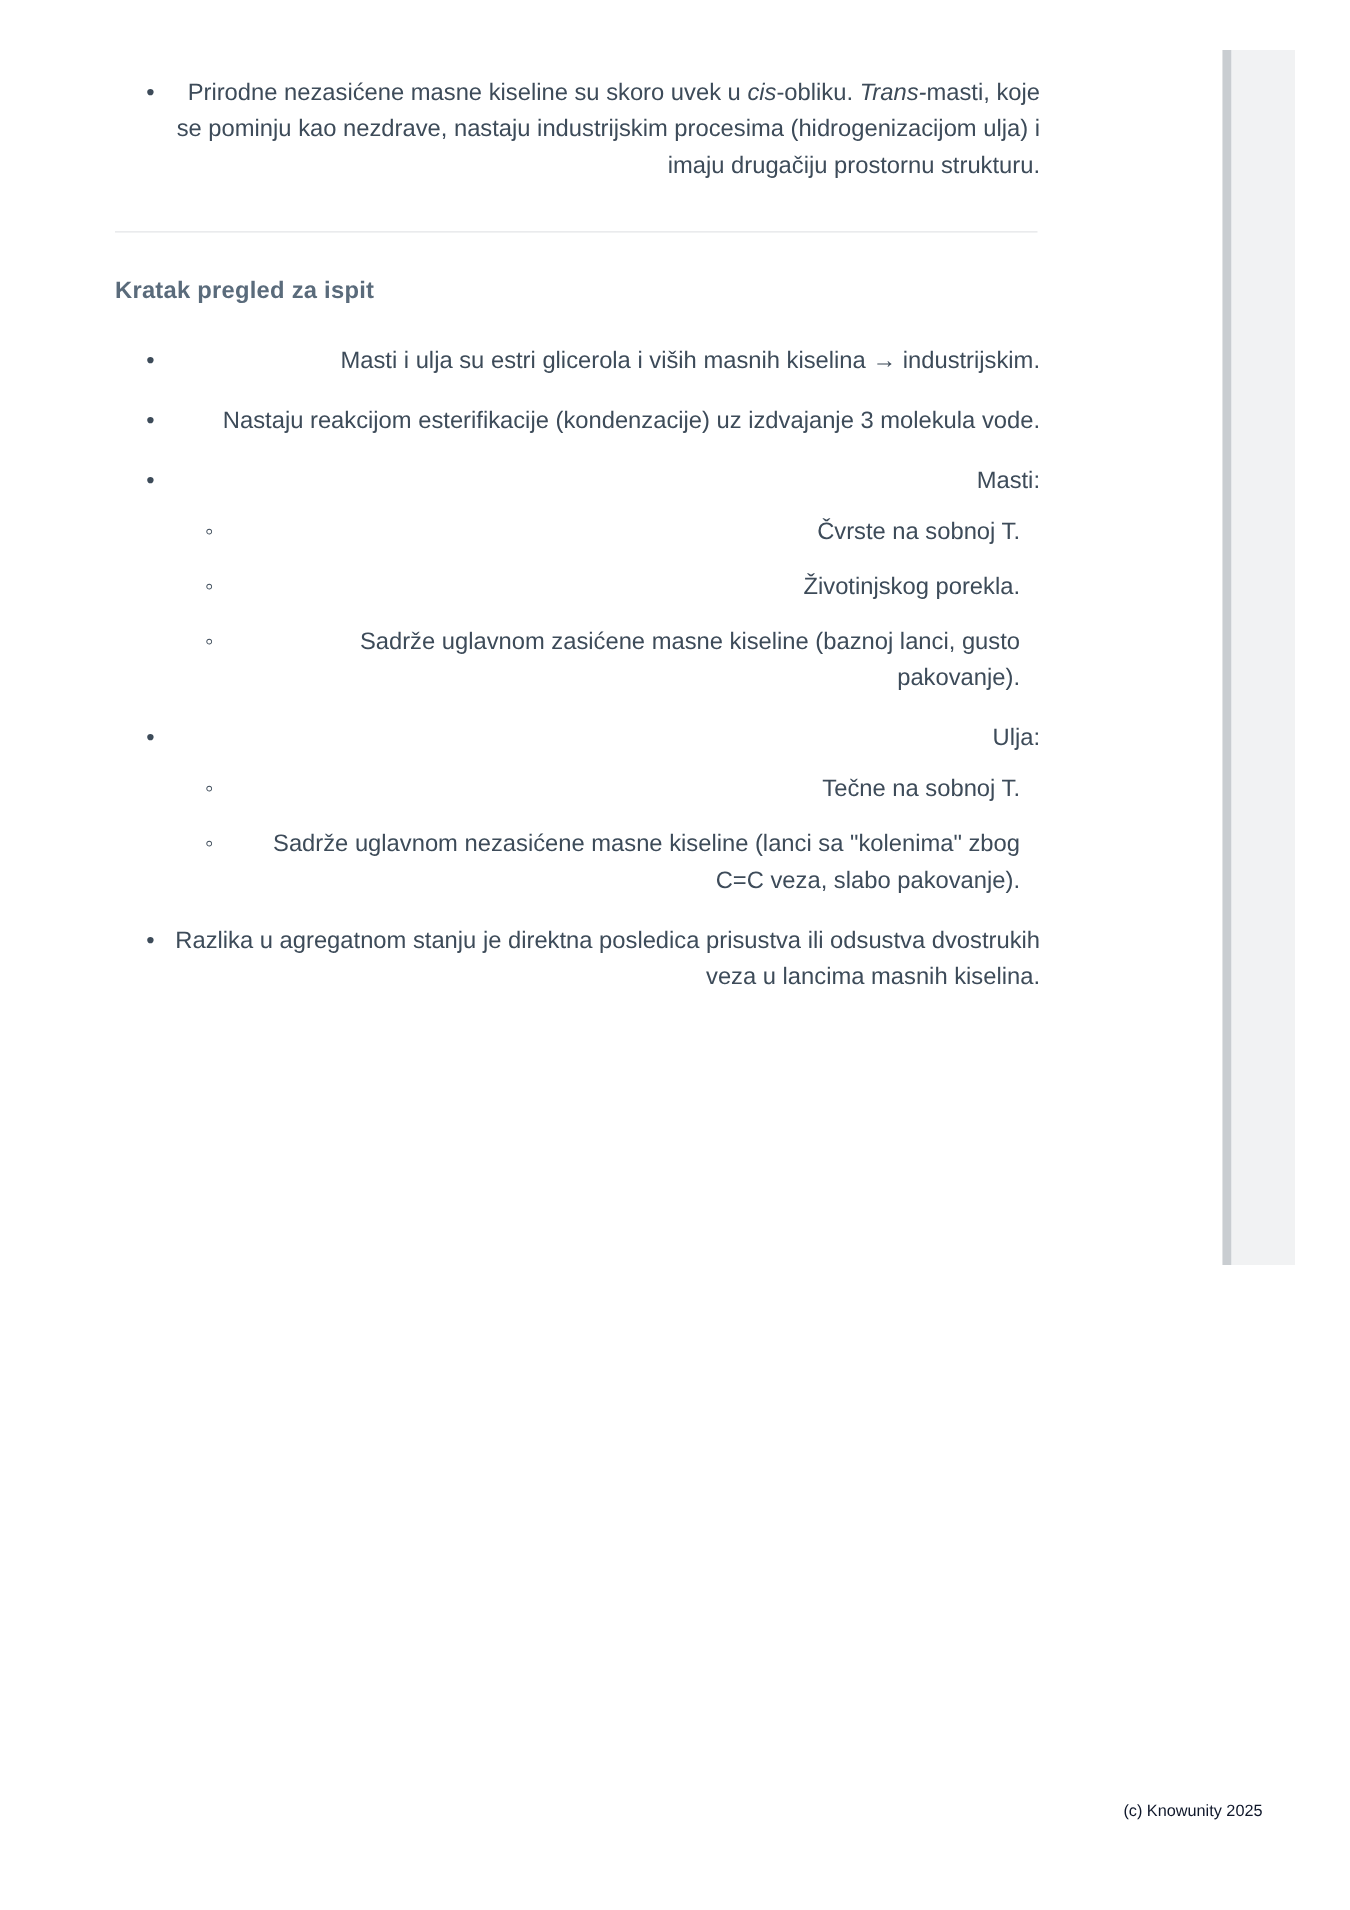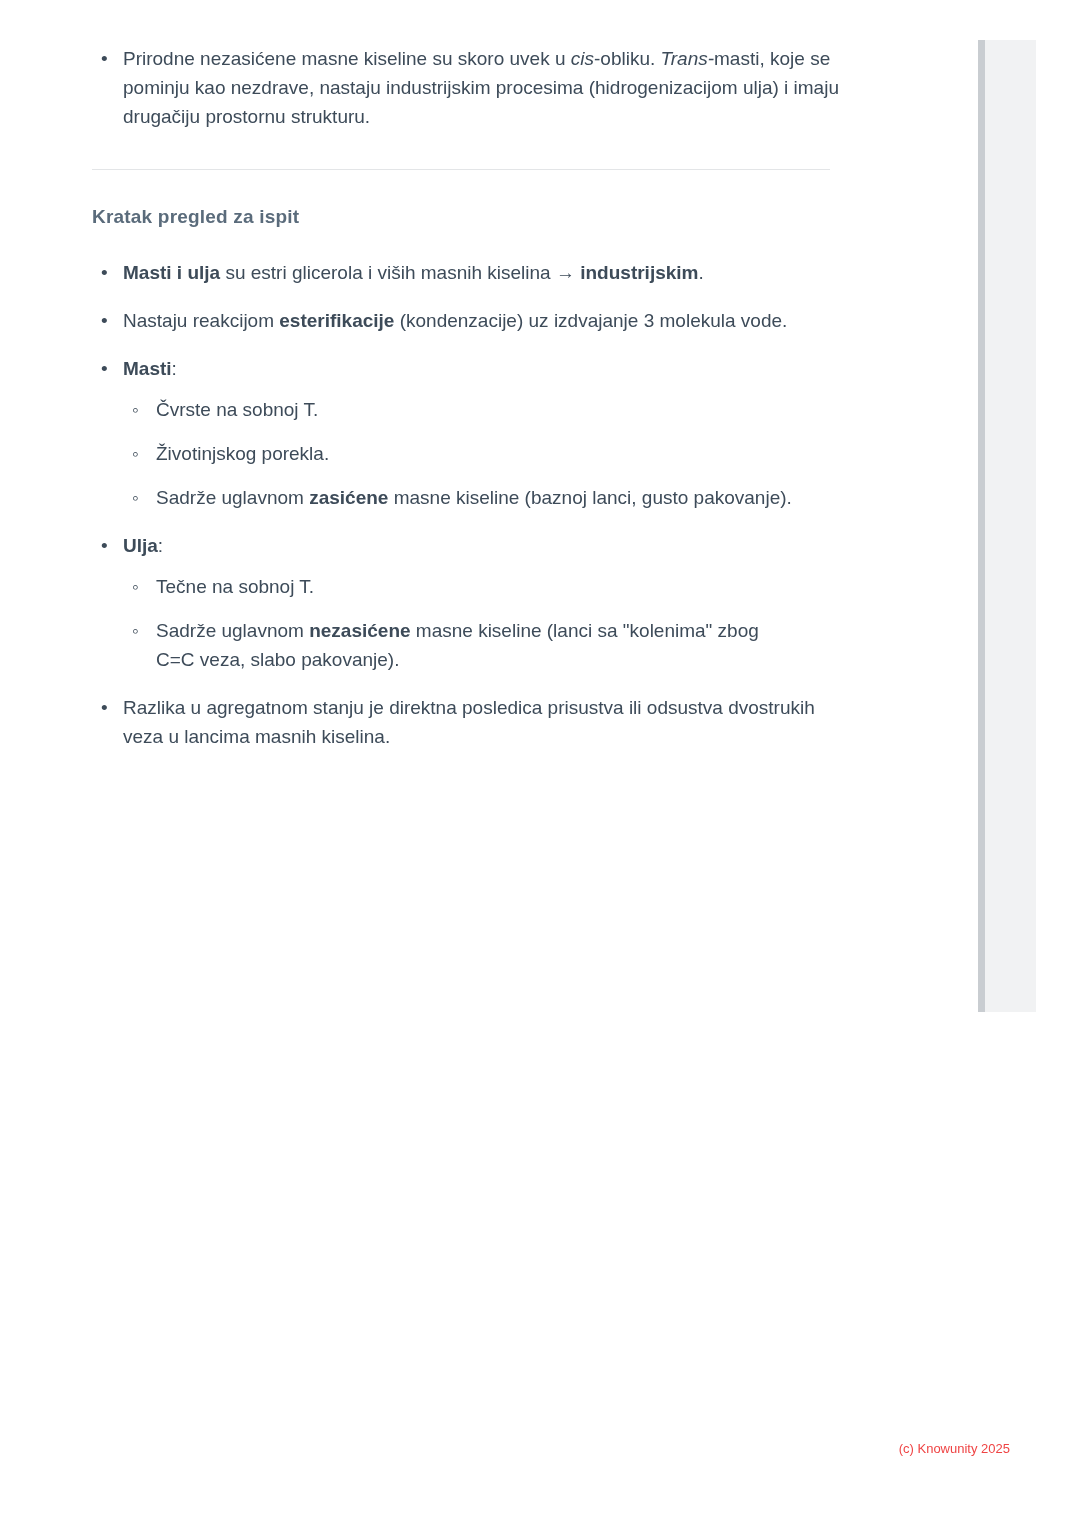--- a/index.html
+++ b/index.html
@@ -12,22 +12,23 @@
     overflow:hidden;
   }
   .content{
     position:absolute;
     left:92px;
     top:44px;
     width:756px;
   }
   ul.bullets{
     list-style:none;
-    margin:0;
+    margin:16px;
     padding:0;
+    text-align:right;
   }
   li{
     position:relative;
     font-size:19px;
     line-height:29px;
   }
   li.l1{
     padding-left:31px;
     margin-bottom:19px;
   }
@@ -48,41 +49,41 @@
   }
   li.l2::before{
     content:"◦";
     position:absolute;
     left:9px;
     top:0;
     font-size:19px;
     color:#3d4b59;
   }
   li.l2:last-child{margin-bottom:4px;}
-  .b{font-weight:700;}
+  .b{font-weight:400;}
   .i{font-style:italic;}
   .divider{
     border:none;
     border-top:1px solid #e3e5e7;
     margin:38px 0 0 0;
     width:738px;
   }
   .section-heading{
     font-size:19px;
     font-weight:700;
     color:#5a6b7b;
     margin:36px 0 30px 0;
     letter-spacing:0.2px;
   }
   .footer-credit{
     position:absolute;
     right:70px;
     bottom:72px;
     font-size:13px;
-    color:#ef4444;
+    color:#0f172a;
   }
   .scrollbar-track{
     position:absolute;
     top:40px;
     right:44px;
     width:58px;
     height:972px;
     background:#f1f2f3;
   }
   .scrollbar-thumb{

